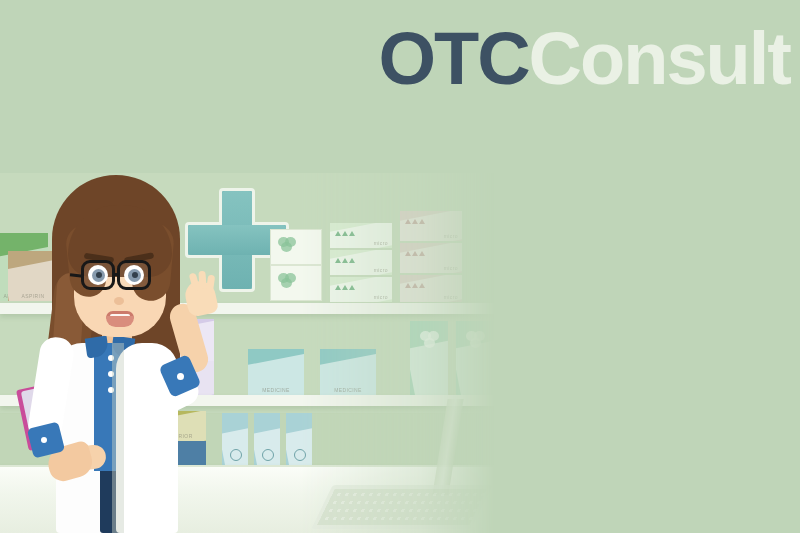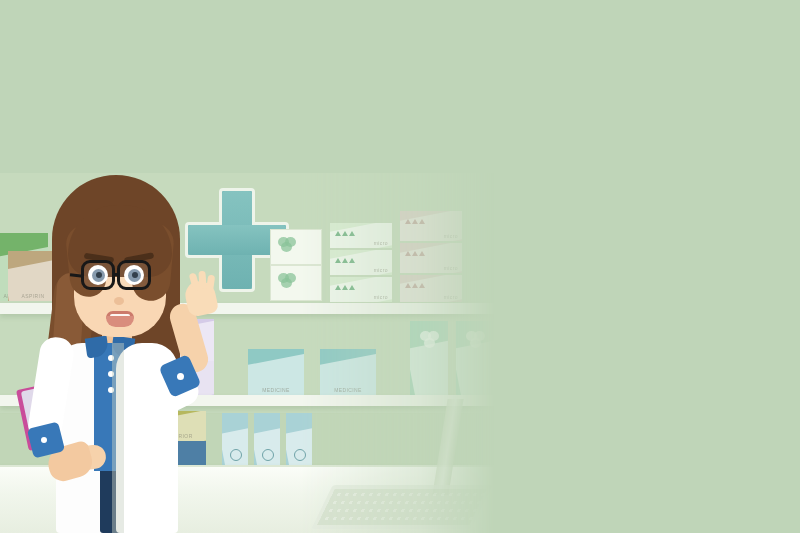--- a/index.html
+++ b/index.html
@@ -160,20 +160,24 @@
   .clip{left:14px;bottom:86px;width:44px;height:62px;background:#c94c9a;
         border-radius:3px;transform:rotate(-12deg);}
   .clip2{left:18px;bottom:92px;width:40px;height:54px;background:#e0d9ea;
          border-radius:3px;transform:rotate(-12deg);}
 </style>
 </head>
 <body>
 
 <div id="stage">
 
+  <div id="logo">
+    <span class="otc">OTC</span>
+      <span class="consult">Consult</span>
+  </div>
 
   <div id="scene">
 
     <div class="wall"></div>
     <div class="wall-lower"></div>
 
     <div class="cross">
       <i class="v"></i>
       <i class="h"></i>
       <i class="v2"></i>

